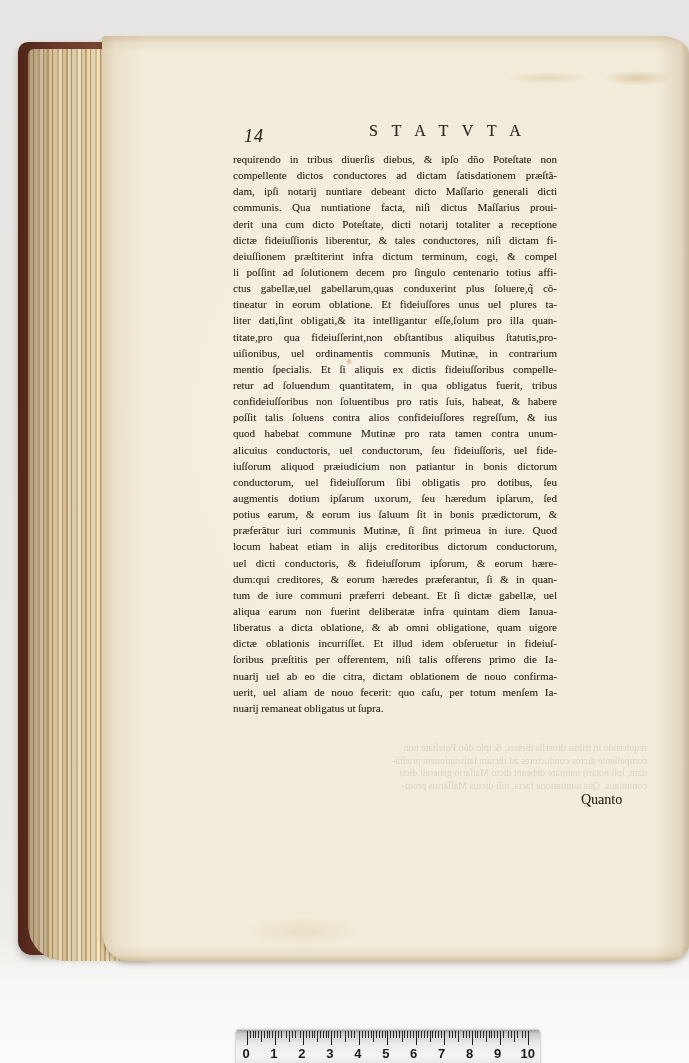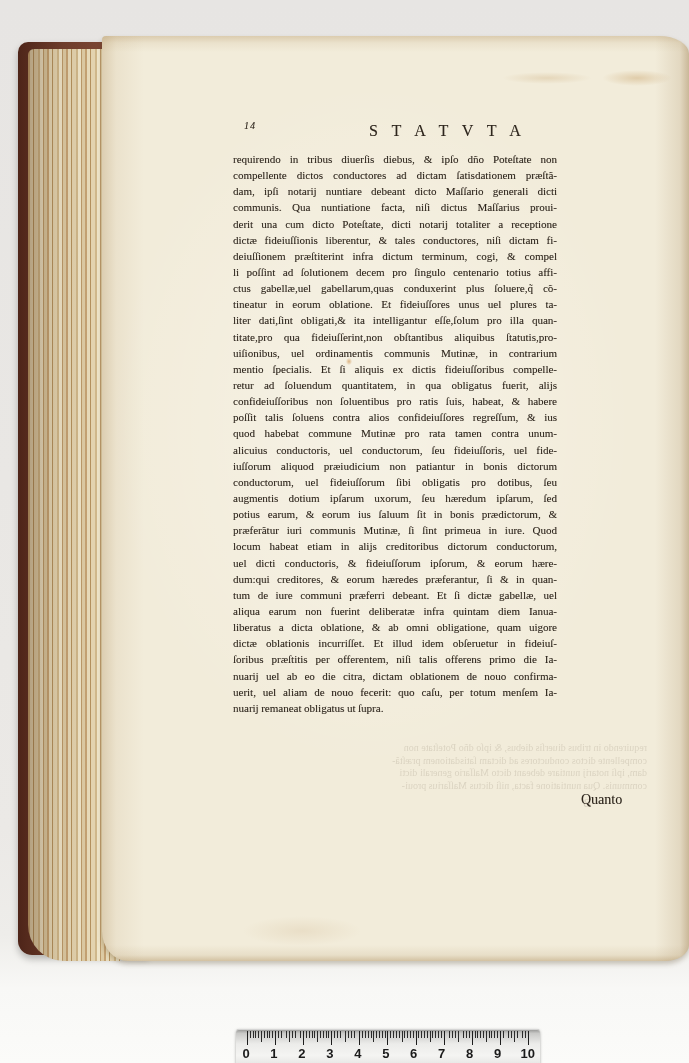--- a/index.html
+++ b/index.html
@@ -39,21 +39,21 @@
     border-radius:4px 30px 24px 26px / 4px 18px 16px 30px;
     box-shadow:0 3px 5px rgba(80,60,30,.28);
   }
   .stain{position:absolute;border-radius:50%;pointer-events:none;}
   .stain.s1{left:500px;top:34px;width:70px;height:16px;background:radial-gradient(ellipse,rgba(190,145,80,.35),rgba(190,145,80,0) 70%);}
   .stain.s2{left:400px;top:36px;width:90px;height:12px;background:radial-gradient(ellipse,rgba(190,150,90,.25),rgba(190,150,90,0) 70%);}
   .stain.s3{left:330px;top:322px;width:6px;height:7px;background:radial-gradient(ellipse,rgba(200,130,50,.55),rgba(200,130,50,0) 75%);}
   .stain.s4{left:140px;top:880px;width:120px;height:30px;background:radial-gradient(ellipse,rgba(180,140,85,.14),rgba(180,140,85,0) 70%);}
   
   .print{color:#2e261d;text-shadow:.3px .3px 0 rgba(46,38,29,.30);}
-  .folio{position:absolute;left:244px;top:120px;font-size:10px;letter-spacing:1px;font-style:italic;}
+  .folio{position:absolute;left:244px;top:126px;font-size:18px;letter-spacing:1px;font-style:italic;}
   .running-title{position:absolute;left:369px;top:122px;font-size:16px;letter-spacing:5px;white-space:nowrap;}
   .text-lines{position:absolute;left:233px;top:151px;width:324px;font-size:11px;}
   .text-lines .tl{
     height:16.15px;line-height:16.15px;white-space:normal;
     text-align:justify;text-align-last:justify;text-justify:inter-word;
     word-spacing:-0.2px;overflow:visible;
   }
   .text-lines .tl:last-child{text-align-last:left;}
   .catchword{position:absolute;left:581px;top:792px;font-size:14px;}
   
@@ -139,21 +139,21 @@
 
       <div class="tl">liter dati,ſint obligati,&amp; ita intelligantur eſſe,ſolum pro illa quan-</div>
 
       <div class="tl">titate,pro qua fideiuſſerint,non obſtantibus aliquibus ſtatutis,pro-</div>
 
       <div class="tl">uiſionibus, uel ordinamentis communis Mutinæ, in contrarium</div>
 
 
       <div class="tl">mentio ſpecialis.  Et ſi aliquis ex dictis fideiuſſoribus compelle-</div>
 
-      <div class="tl">retur ad ſoluendum quantitatem, in qua obligatus fuerit, alijs</div>
+      <div class="tl">retur ad ſoluendum quantitatem, in qua obligatus fuerit, tribus</div>
 
       <div class="tl">confideiuſſoribus non ſoluentibus pro ratis ſuis, habeat, &amp; habere</div>
 
       <div class="tl">poſſit talis ſoluens contra alios confideiuſſores regreſſum, &amp; ius</div>
 
       <div class="tl">quod habebat commune Mutinæ pro rata tamen contra unum-</div>
 
 
       <div class="tl">alicuius conductoris, uel conductorum, ſeu fideiuſſoris, uel fide-</div>
 

